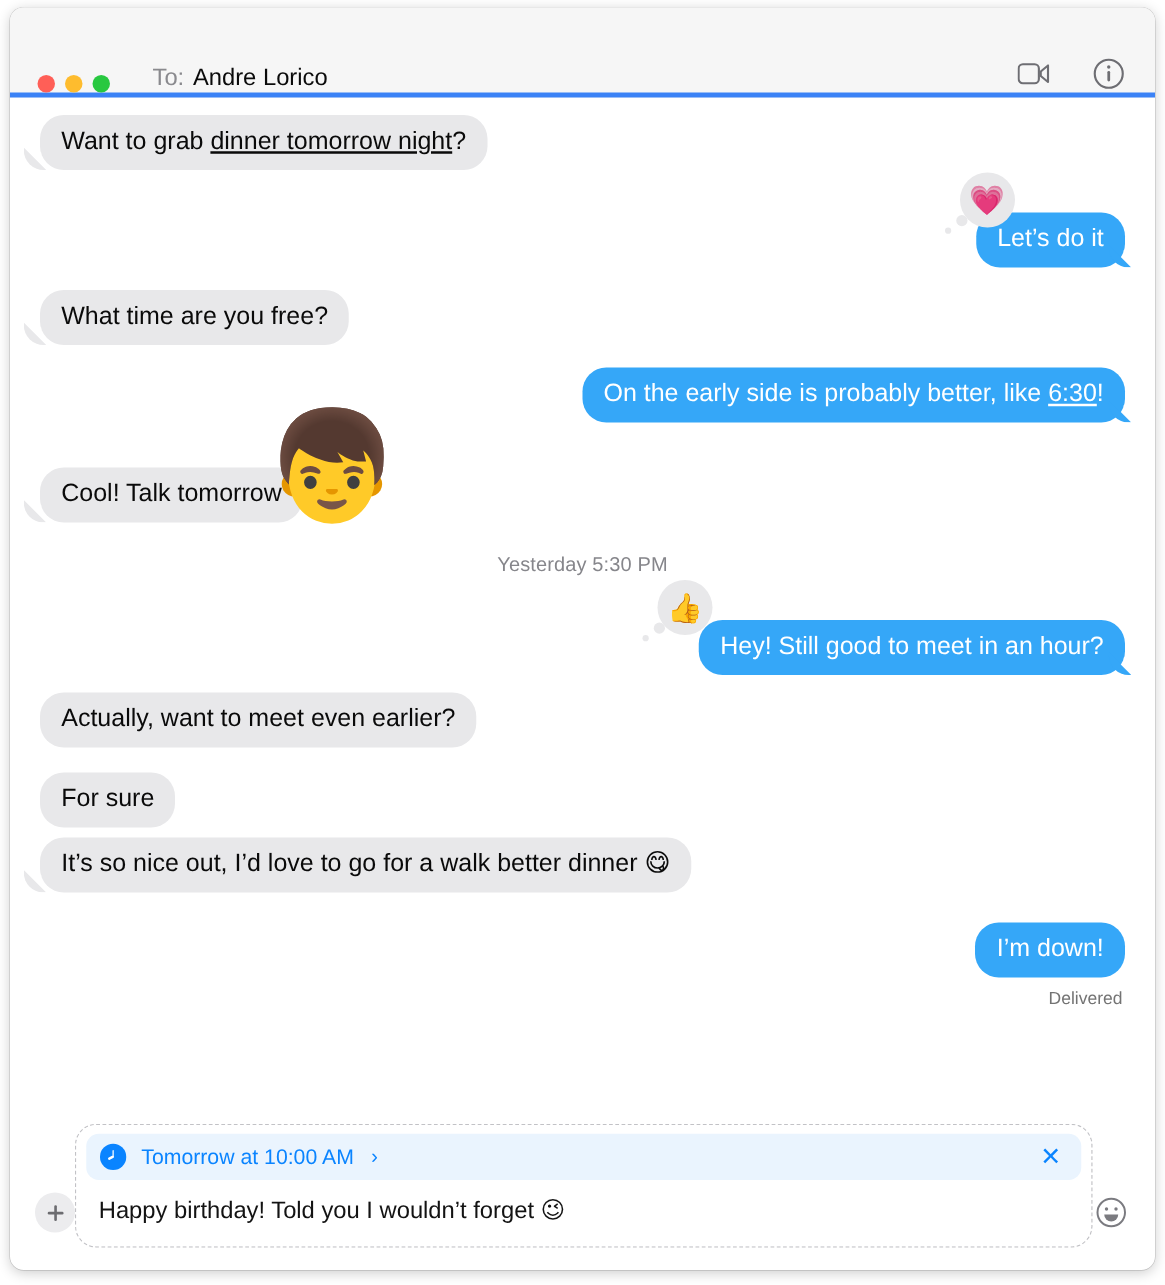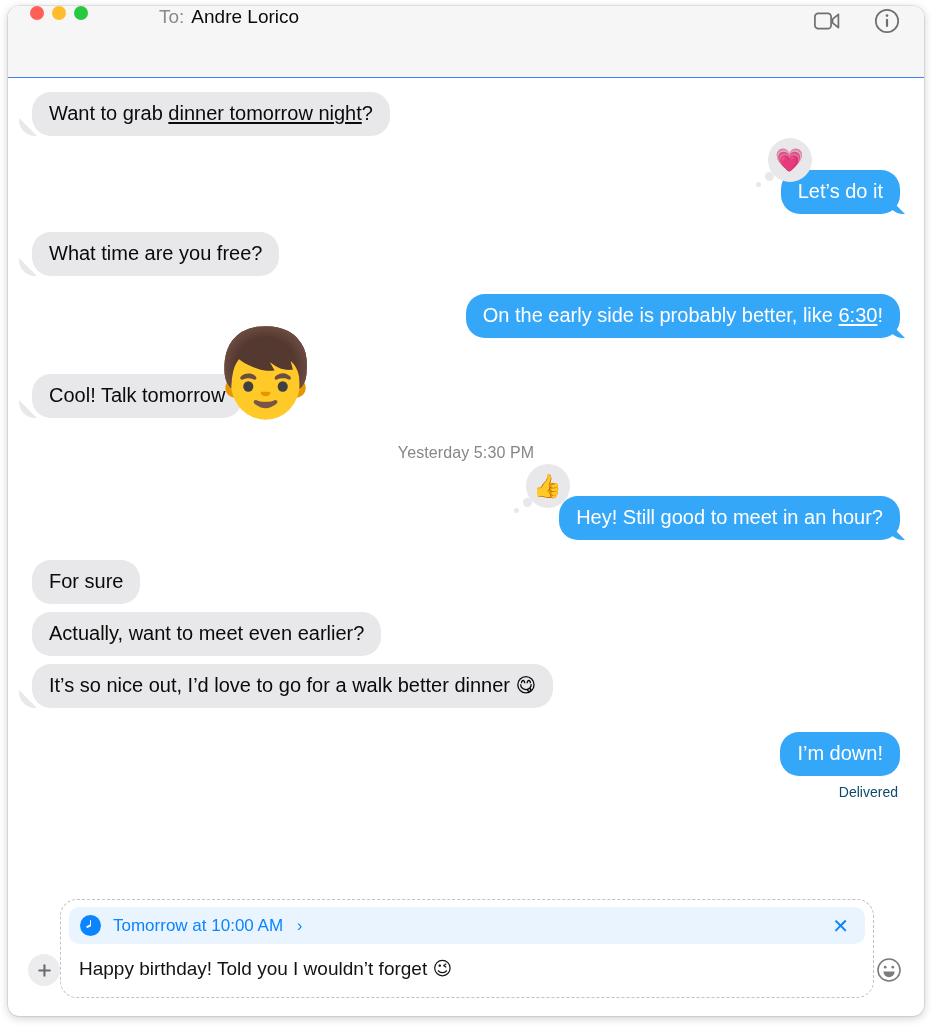--- a/index.html
+++ b/index.html
@@ -28,26 +28,25 @@
     overflow: hidden;
     display: flex;
     flex-direction: column;
   }
 
   .titlebar {
     position: relative;
     height: 72px;
     flex: 0 0 72px;
     background: #f6f6f6;
-    border-bottom: 1px solid #3b82f6;
-    display: flex;
-    align-items: flex-start;
+    border-bottom: 4px solid #3b82f6;
+    display: flex;
+    align-items: flex-end;
     padding: 0 22px;
     box-sizing: border-box;
-    gap: 37px;
   }
   .lights { display: flex; gap: 8px; align-items: center; }
   .light {
     width: 14px; height: 14px; border-radius: 50%;
   }
   .light.red    { background: #ff5f57; }
   .light.yellow { background: #febc2e; }
   .light.green  { background: #28c840; }
 
   .to-line {
@@ -179,21 +178,21 @@
     text-align: center;
     font-size: 16px;
     color: #86868b;
     margin: 26px 0 22px 0;
     letter-spacing: 0.1px;
   }
 
   .status {
     text-align: right;
     font-size: 14px;
-    color: #0c4a6e;
+    color: #737373;
     margin: 3px 2px 0 0;
   }
 
   
   .compose-bar {
     flex: 0 0 auto;
     display: flex;
     align-items: flex-end;
     padding: 10px 20px 18px 20px;
     box-sizing: border-box;
@@ -354,29 +353,29 @@
       <div class="tapback" style="right: 330px; top: -32px;">
         <span>👍</span>
         <span class="dot1"></span>
         <span class="dot2"></span>
       </div>
       <div class="bubble outgoing tail-right" style="max-width:700px;">
         <span>Hey! Still good to meet in an hour?</span>
       </div>
     </div>
 
+    <div class="row left">
+      <div class="bubble incoming">
+        <span>Actually, want to meet even earlier?</span>
+      </div>
+    </div>
+
     <div class="row left" style="margin-top: 20px;">
       <div class="bubble incoming">
         <span>For sure</span>
-      </div>
-    </div>
-
-    <div class="row left">
-      <div class="bubble incoming">
-        <span>Actually, want to meet even earlier?</span>
       </div>
     </div>
 
     <div class="row left">
       <div class="bubble incoming tail-left">
         <span>It’s so nice out, I’d love to go for a walk better dinner 😋</span>
       </div>
     </div>
 
     <div class="row right" style="margin-top: 24px;">

